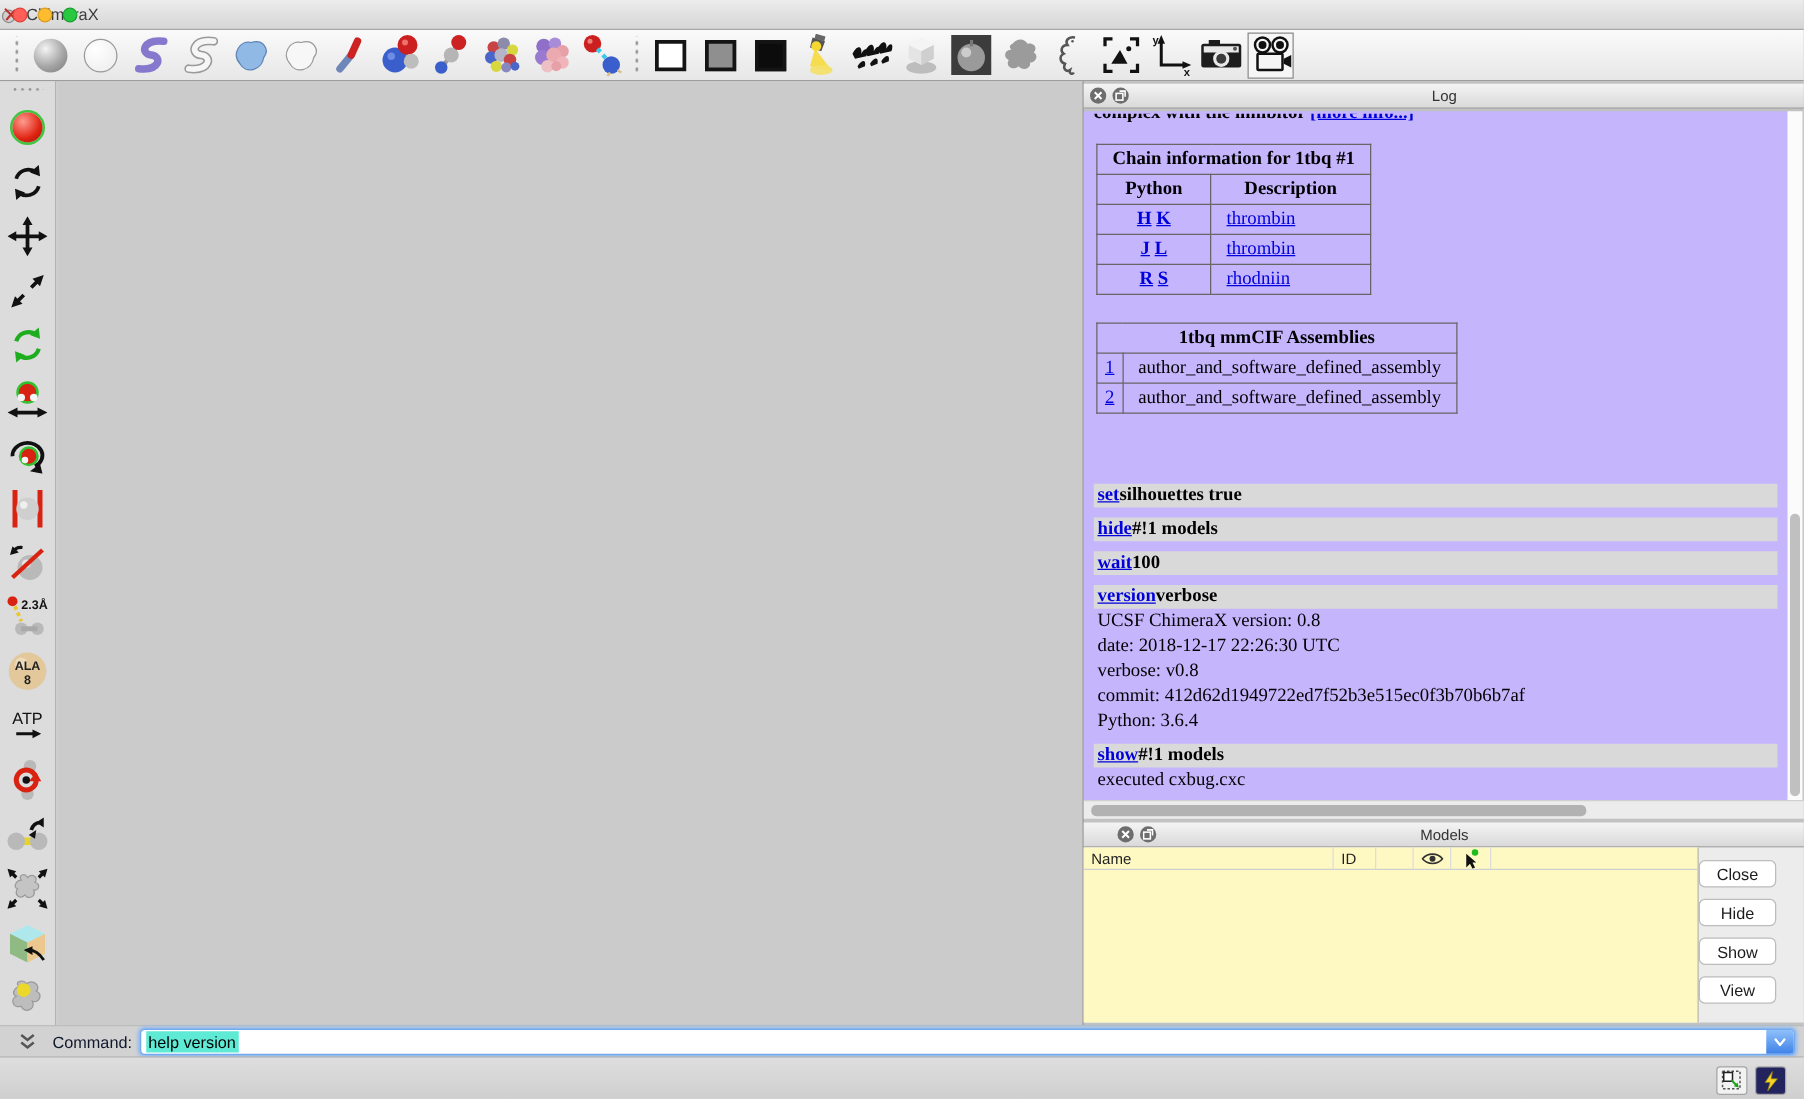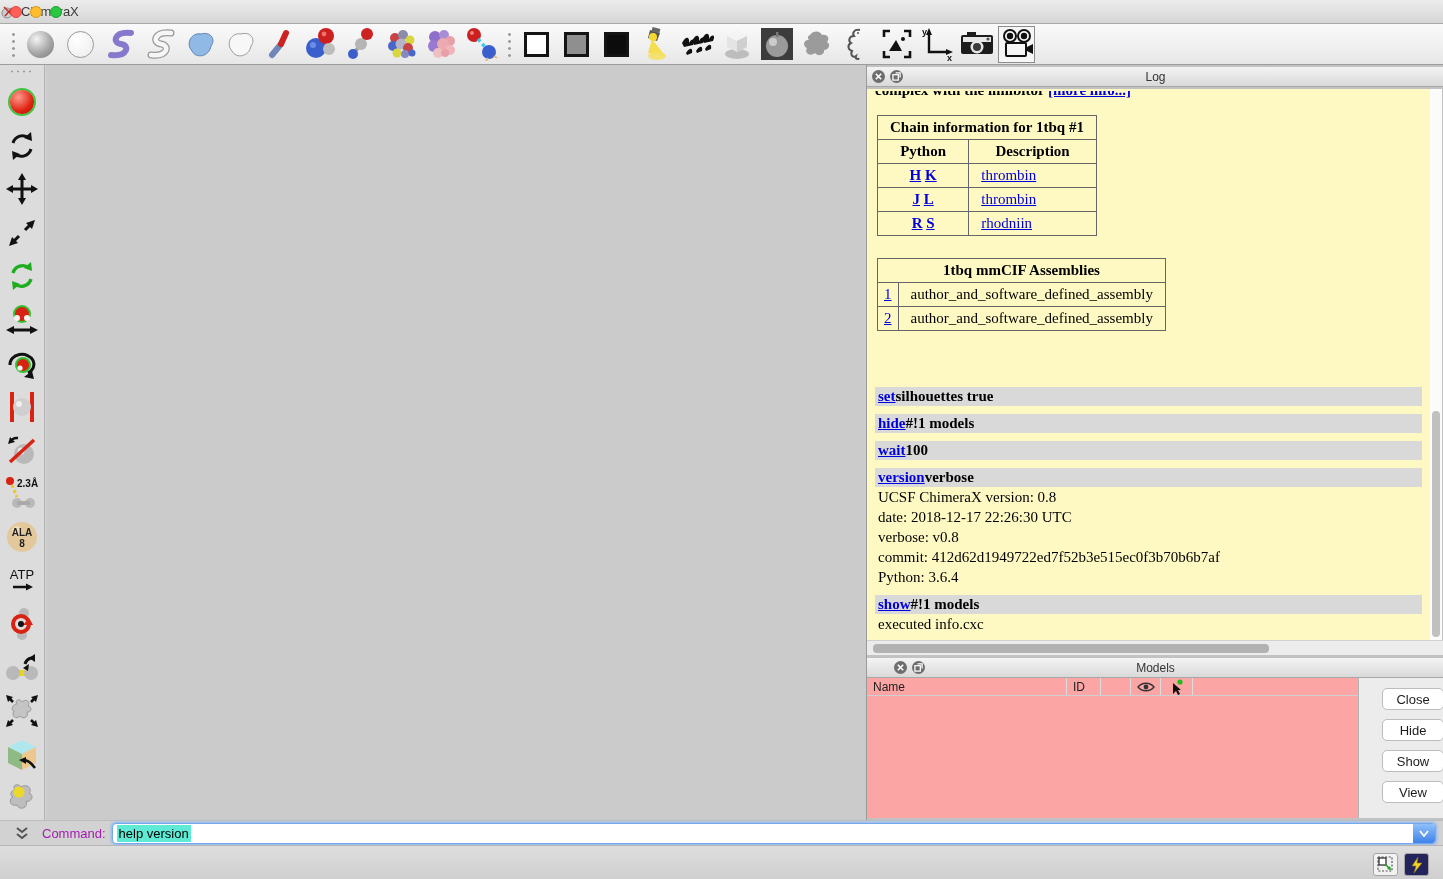--- a/index.html
+++ b/index.html
@@ -49,57 +49,57 @@
 
   
   .rpanel { left:866px; top:65px; width:577px; height:755px; background:#c2c2c2; border-left:1px solid #9a9a9a; }
   .phead { position:absolute; left:0; width:577px; height:20px;
     background:linear-gradient(#f4f4f4,#d9d9d9); border-bottom:1px solid #a8a8a8;
     display:flex; align-items:center;text-decoration:underline; }
   .phead .ptitle { position:absolute; left:0; right:0; text-align:center; font-size:12px; color:#333; }
   .pbtn { width:13px; height:13px; border-radius:50%; background:#6d6d6d; margin-left:5px;
     display:flex; align-items:center; justify-content:center; z-index:2; }
 
-  .log-body { position:absolute; left:0; top:22px; width:563px; height:551px; background:#fef9c3;
+  .log-body { position:absolute; left:0; top:22px; width:563px; height:551px; background:#c4b5fd;
     overflow:hidden; font-family:"Liberation Serif", serif; font-size:15px; color:#000; padding:2px 8px 0 8px; }
   .log-right-track { position:absolute; right:2px; top:22px; width:12px; height:551px; background:#fbfbfb; }
   .log-vthumb { position:absolute; left:2px; width:8px; border-radius:4px; background:#c0c0c0; }
   .log-hscroll { position:absolute; left:0; top:573px; width:577px; height:15px; background:#ececec; border-top:1px solid #d0d0d0;}
   .log-hthumb { position:absolute; top:3px; height:9px; border-radius:4px; background:#b2b2b2; }
 
   .clip-line { height:10px; overflow:hidden; }
   .clip-line .inner { margin-top:-9px; font-weight:bold; }
   a.lnk { color:#0000dd; text-decoration:underline; cursor:pointer; }
   a.lnk.b { font-weight:bold; }
 
   table.logtbl { border-collapse:collapse; margin:14px 0 0 2px; font-family:"Liberation Serif", serif; }
   table.logtbl th, table.logtbl td { border:1px solid #666; padding:3px 12px; font-size:15px; text-align:center; }
   table.logtbl .ttl { font-weight:bold; }
 
   .echo { background:#d9d9d9; font-weight:bold; padding:1px 3px; margin-top:8px; }
   .echo .rest { margin-left:0; }
   .outline-txt { padding:1px 3px; line-height:18px; }
 
   .models-body { position:absolute; left:0; top:20px; width:577px; height:140px; background:#ececec; }
-  .mtable { position:absolute; left:0; top:0; width:492px; height:140px; background:#fca5a5; border-right:1px solid #b5b5b5; }
+  .mtable { position:absolute; left:0; top:0; width:492px; height:140px; background:#fef9c3; border-right:1px solid #b5b5b5; }
   .mhead { display:flex; height:18px; border-bottom:1px solid #cfcfcf; font-size:12px; color:#222; align-items:center; }
   .mhead > div { border-right:1px solid #dcdcdc; height:100%; display:flex; align-items:center; padding-left:6px; }
   .mrow { display:flex; height:22px; align-items:center; font-size:13px; }
   .cb { width:14px; height:14px; border:1px solid #9f9f9f; border-radius:3px; background:#fff;
     display:flex; align-items:center; justify-content:center; }
   .swatch { width:17px; height:16px; background:#6f6f6f; border:1px solid #444; }
   .mbtns { position:absolute; left:492px; top:0; width:85px; height:140px; display:flex;
-    flex-direction:column; align-items:flex-end; padding-top:10px; gap:9px; }
+    flex-direction:column; align-items:flex-start; padding-top:10px; gap:9px; }
   .mbtn { width:62px; height:22px; background:#fff; border:1px solid #bcbcbc; border-radius:5px;
     font-size:13px; color:#1c1c1c; display:flex; align-items:center; justify-content:center; }
 
   
   .cmdbar { left:0; top:820px; width:1443px; height:25px; background:#d2d2d2;
     border-top:1px solid #bdbdbd; display:flex; align-items:center; }
-  .cmd-label { font-size:13px; color:#a21caf; margin-left:42px; }
+  .cmd-label { font-size:13px; color:#0f172a; margin-left:42px; }
   .cmd-input { position:relative; margin-left:6px; width:1324px; height:21px; background:#fff;
     border:1px solid #74a9ef; border-radius:4px; box-shadow:0 0 3px 1px #86b7f3;
     display:flex; align-items:center; padding-left:4px; font-size:13px; color:#000; }
   .cmd-sel { background:#5eead4; padding:1px 2px; }
   .cmd-drop { position:absolute; right:0; top:0; width:22px; height:19px;
     border-radius:0 3px 3px 0; background:linear-gradient(#8fc0fa,#3f82e8);
     display:flex; align-items:center; justify-content:center; }
 
   
   .statusbar { left:0; top:845px; width:1443px; height:34px; background:linear-gradient(#dedede,#cfcfcf);
@@ -552,21 +552,21 @@
         <a class="lnk b">version</a><span class="rest">verbose</span>
       </div>
       <div class="outline-txt">UCSF ChimeraX version: 0.8</div>
       <div class="outline-txt">date: 2018-12-17 22:26:30 UTC</div>
       <div class="outline-txt">verbose: v0.8</div>
       <div class="outline-txt">commit: 412d62d1949722ed7f52b3e515ec0f3b70b6b7af</div>
       <div class="outline-txt">Python: 3.6.4</div>
       <div class="echo">
         <a class="lnk b">show</a><span class="rest">#!1 models</span>
       </div>
-      <div class="outline-txt">executed info.cxc</div>
+      <div class="outline-txt">executed cxbug.cxc</div>
     </div>
 
     <div class="log-right-track">
       <div class="log-vthumb" style="top:322px; height:226px;"></div>
     </div>
     <div class="log-hscroll">
       <div class="log-hthumb" style="left:6px; width:396px;"></div>
     </div>
   </div>
 

